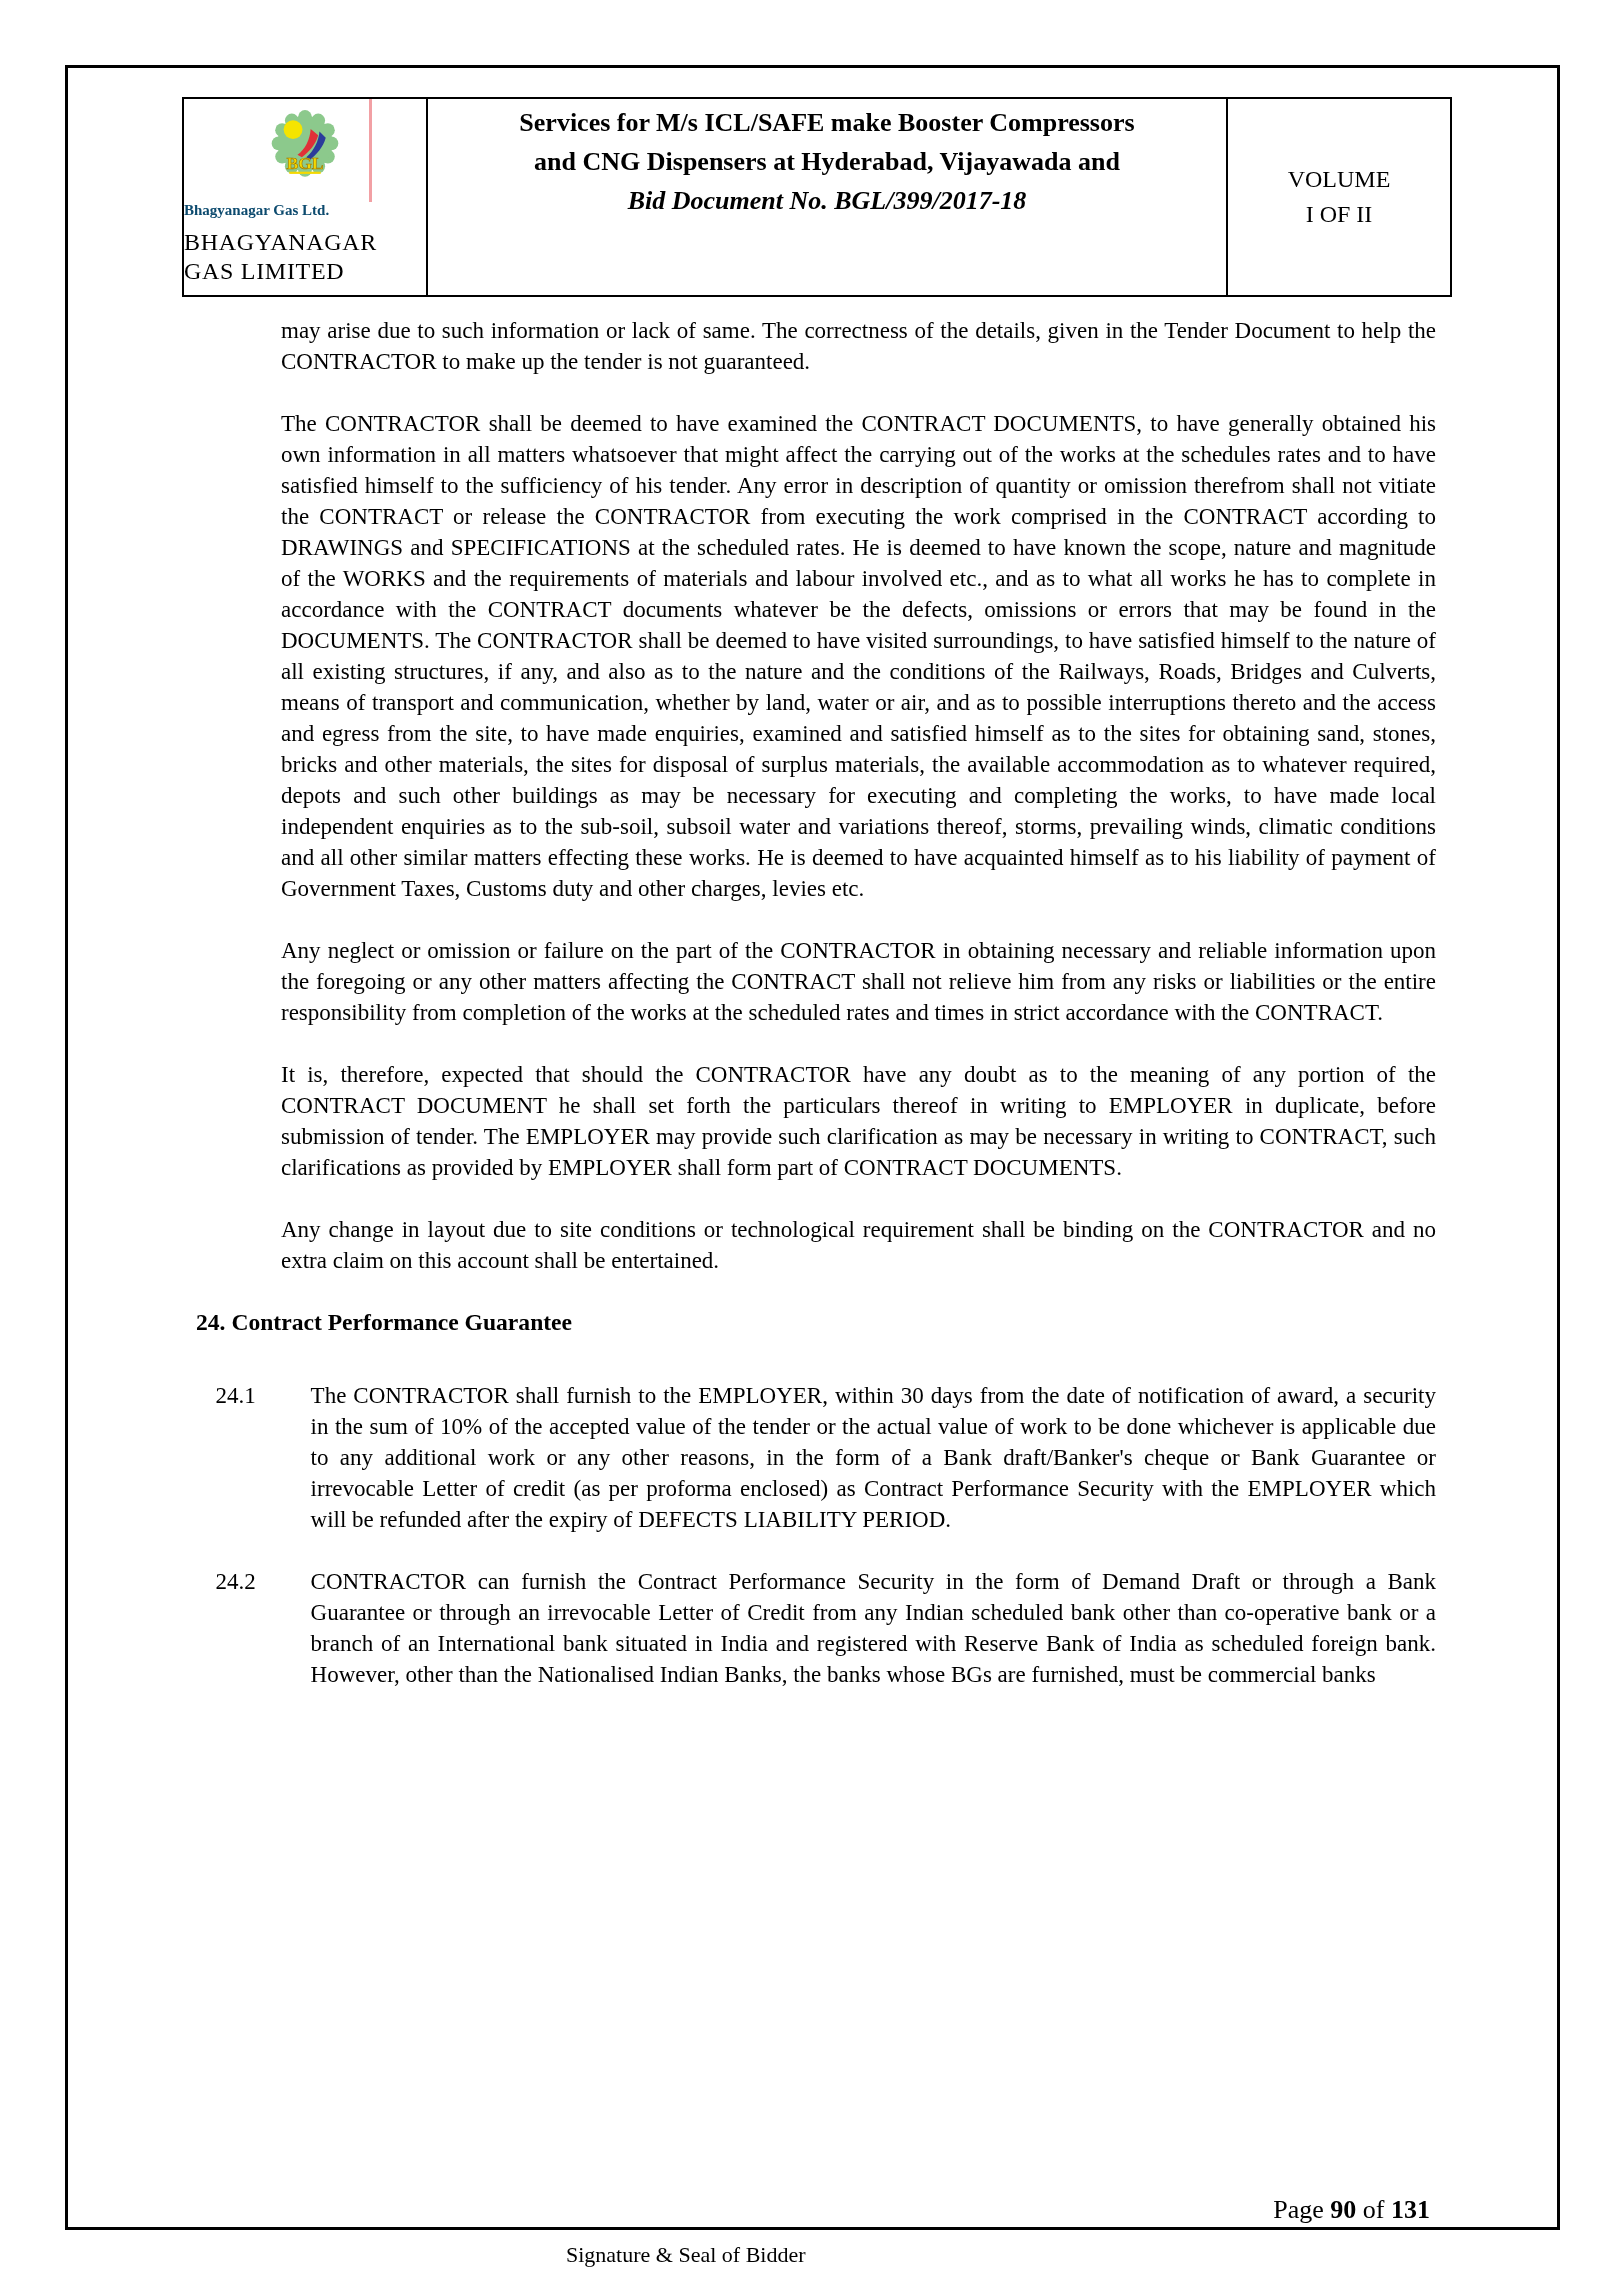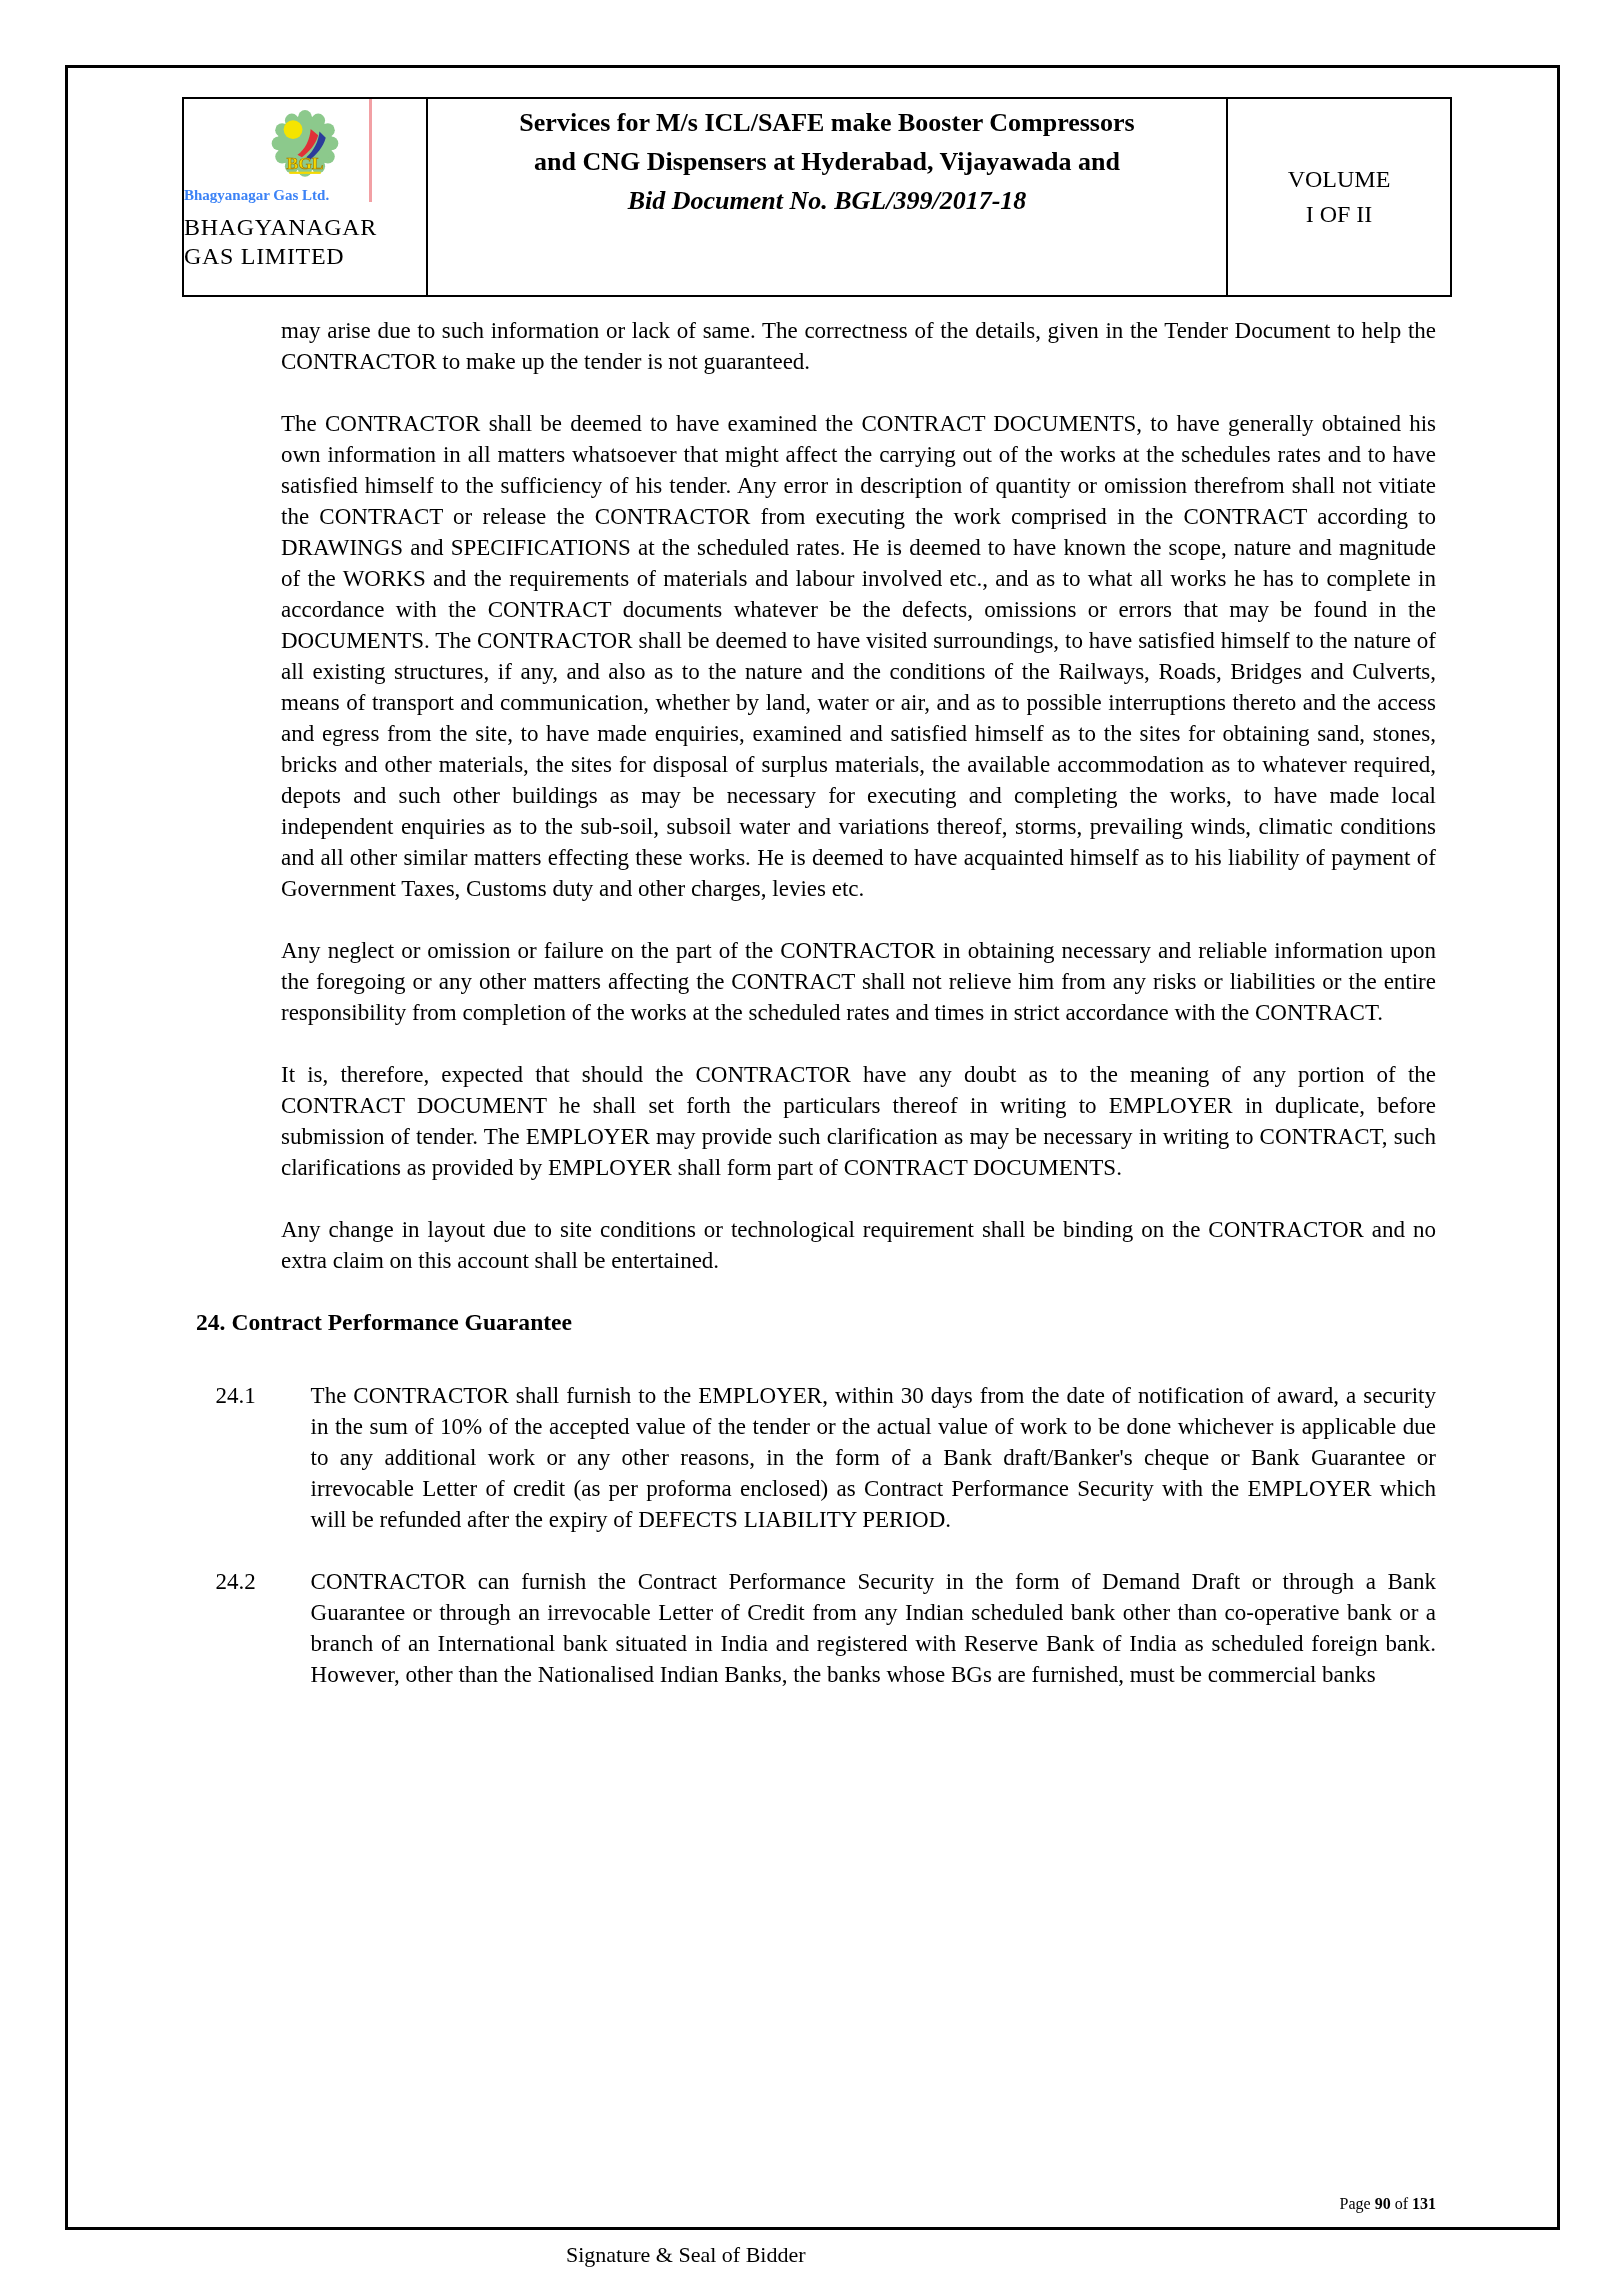--- a/index.html
+++ b/index.html
@@ -25,21 +25,21 @@
     box-sizing:border-box;
     display:flex;
     background:#fff;
   }
   .cell{box-sizing:border-box;position:relative;}
   .logo-cell{width:244px;border-right:2.6px solid #000;text-align:left;}
   .title-cell{flex:1;border-right:2.6px solid #000;text-align:center;padding-top:3.9px;}
   .volume-cell{width:222px;display:flex;align-items:center;justify-content:center;text-align:center;}
   .pink-rule{position:absolute;left:185px;top:0;width:2.6px;height:103px;background:#f2a0a4;}
   .emblem{display:block;margin:9.2px auto 0 auto;}
-  .logo-sub{font-size:15px;font-weight:bold;color:#3b82f6;line-height:15.7px;margin-top:1px;font-family:Liberation Serif, serif;}
+  .logo-sub{font-size:15px;font-weight:bold;color:#0c4a6e;line-height:15.7px;margin-top:16px;font-family:Liberation Serif, serif;}
   .company-name{font-size:24px;line-height:29.4px;margin-top:9.2px;letter-spacing:0.7px;}
   .title-line{font-size:26px;font-weight:bold;line-height:39px;}
   .bid-line{font-size:26px;font-weight:bold;line-height:39px;font-style:italic;}
   .volume-text{font-size:24px;line-height:35px;}
   
   .body-flow{
     position:absolute;left:196px;top:315px;width:1240px;
     font-size:23px;line-height:31px;
   }
   .para{
@@ -49,21 +49,21 @@
   .section-heading{
     font-weight:bold;
     margin:0 0 42px 0;
     font-size:23.6px;
   }
   .clause{display:flex;margin:0 0 31px 19.6px;}
   .clause-number{width:95px;flex:0 0 95px;}
   .clause-text{flex:1;text-align:justify;}
   
   .footer-signature{position:absolute;left:566px;top:2195px;font-size:22px;margin-top:47px;}
-  .footer-page{position:absolute;right:187px;top:2195px;font-size:16px;}
+  .footer-page{position:absolute;right:193px;top:2195px;font-size:26px;}
   .footer-page b{font-weight:bold;}
 </style>
 </head>
 <body>
 
 <div class="page">
   <div class="page-border"></div>
 
   <div class="header-table">
 

